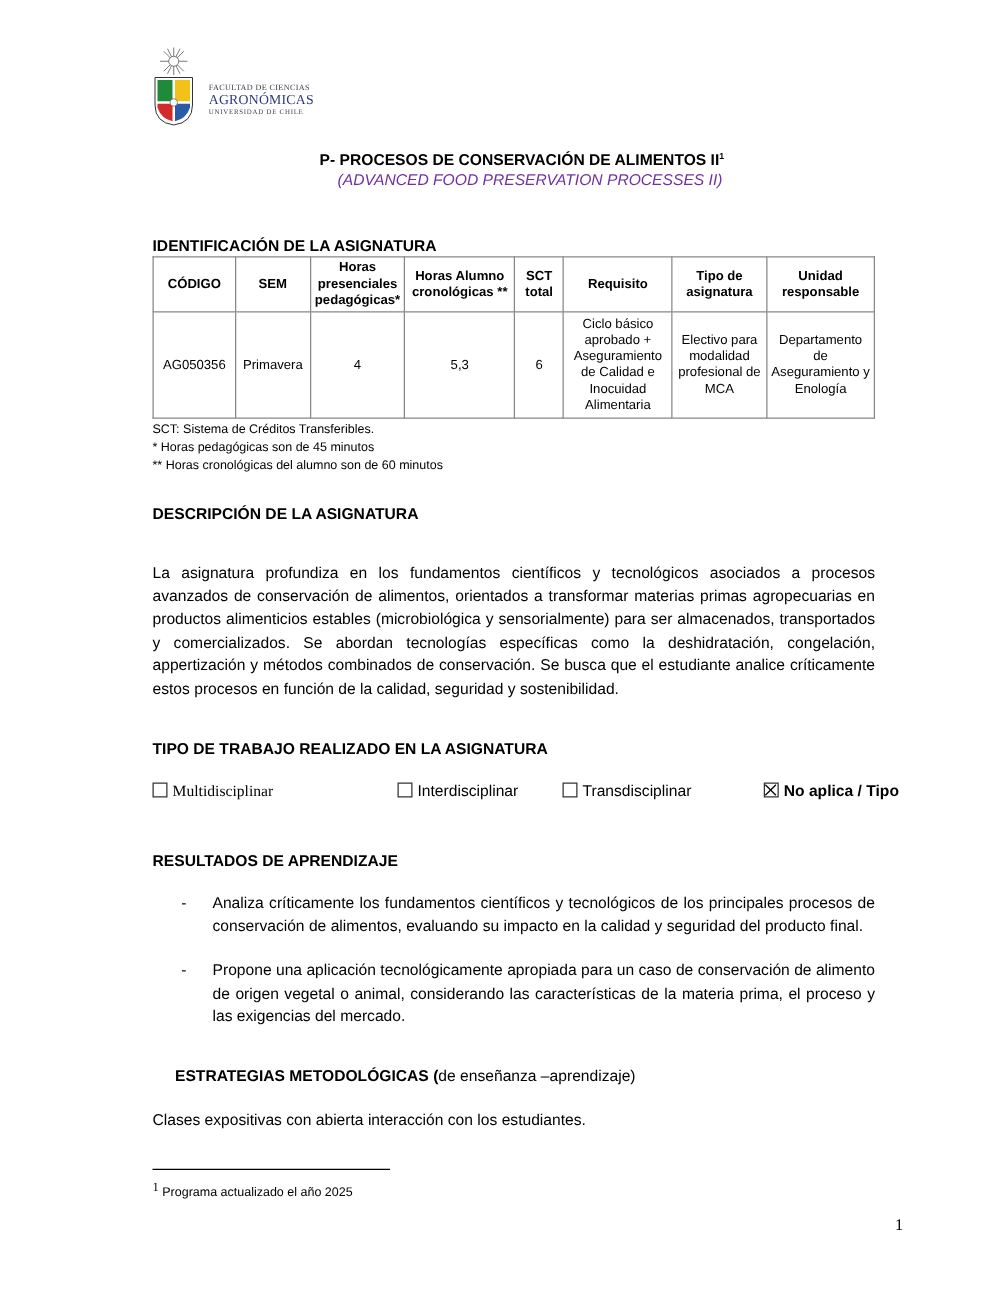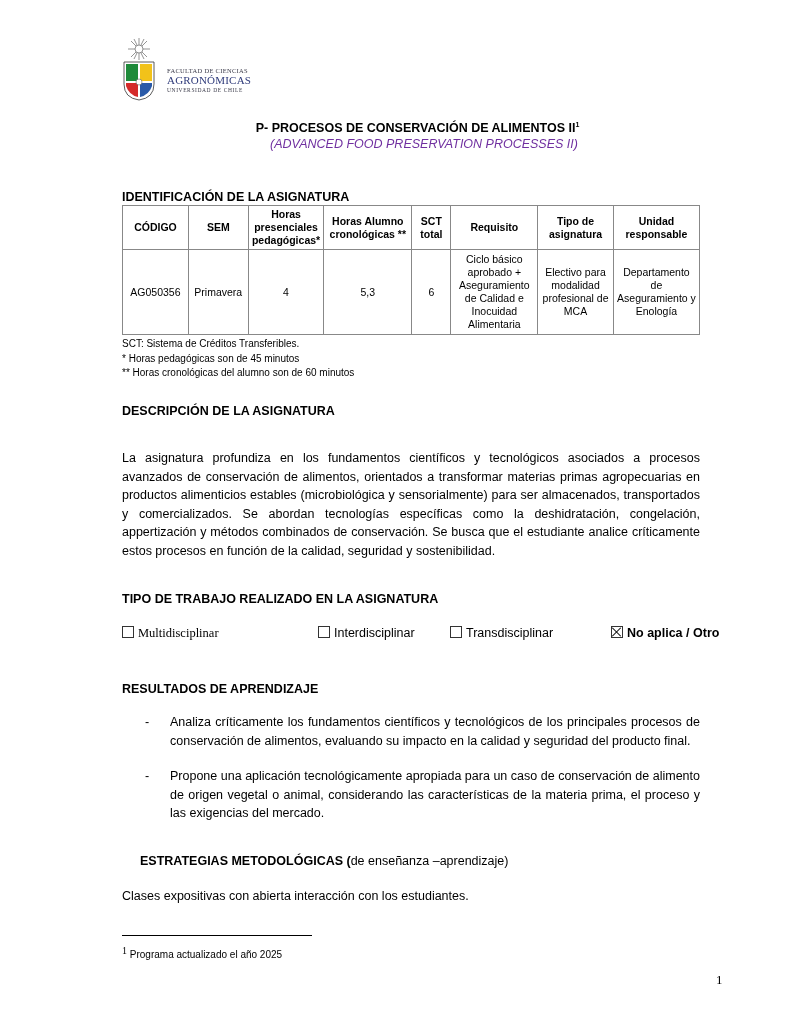--- a/index.html
+++ b/index.html
@@ -110,21 +110,21 @@
   <div>** Horas cronológicas del alumno son de 60 minutos</div>
 </div>
 
 <div class="abs section-h" style="top:404px;">DESCRIPCIÓN DE LA ASIGNATURA</div>
 <div class="abs para" style="top:449px;">La asignatura profundiza en los fundamentos científicos y tecnológicos asociados a procesos avanzados de conservación de alimentos, orientados a transformar materias primas agropecuarias en productos alimenticios estables (microbiológica y sensorialmente) para ser almacenados, transportados y comercializados. Se abordan tecnologías específicas como la deshidratación, congelación, appertización y métodos combinados de conservación. Se busca que el estudiante analice críticamente estos procesos en función de la calidad, seguridad y sostenibilidad.</div>
 
 <div class="abs section-h" style="top:592px;">TIPO DE TRABAJO REALIZADO EN LA ASIGNATURA</div>
 <div class="abs checks" style="left:122px;font-family:Liberation Serif, serif;"><span class="chk-box"></span><span>Multidisciplinar</span></div>
 <div class="abs checks" style="left:286px;margin-left:32px;"><span class="chk-box"></span><span>Interdisciplinar</span></div>
 <div class="abs checks" style="left:450px;"><span class="chk-box"></span><span>Transdisciplinar</span></div>
-<div class="abs checks" style="left:611px;font-weight:bold;"><span class="chk-box x"></span><span>No aplica / Otro</span></div>
+<div class="abs checks" style="left:611px;font-weight:bold;"><span class="chk-box x"></span><span>No aplica / Tipo</span></div>
 
 <div class="abs section-h" style="top:682px;">RESULTADOS DE APRENDIZAJE</div>
 <div class="abs bullets" style="top:713px;">
   <div class="bullet"><span class="dash">-</span><span>Analiza críticamente los fundamentos científicos y tecnológicos de los principales procesos de conservación de alimentos, evaluando su impacto en la calidad y seguridad del producto final.</span></div>
   <div class="bullet"><span class="dash">-</span><span>Propone una aplicación tecnológicamente apropiada para un caso de conservación de alimento de origen vegetal o animal, considerando las características de la materia prima, el proceso y las exigencias del mercado.</span></div>
 </div>
 
 <div class="abs" style="left:122px;top:854px;font-size:12.5px;margin-left:18px;"><b>ESTRATEGIAS METODOLÓGICAS</b><b> (</b><span>de enseñanza –aprendizaje)</span></div>
 <div class="abs" style="left:122px;top:889px;font-size:12.5px;">Clases expositivas con abierta interacción con los estudiantes.</div>
 

